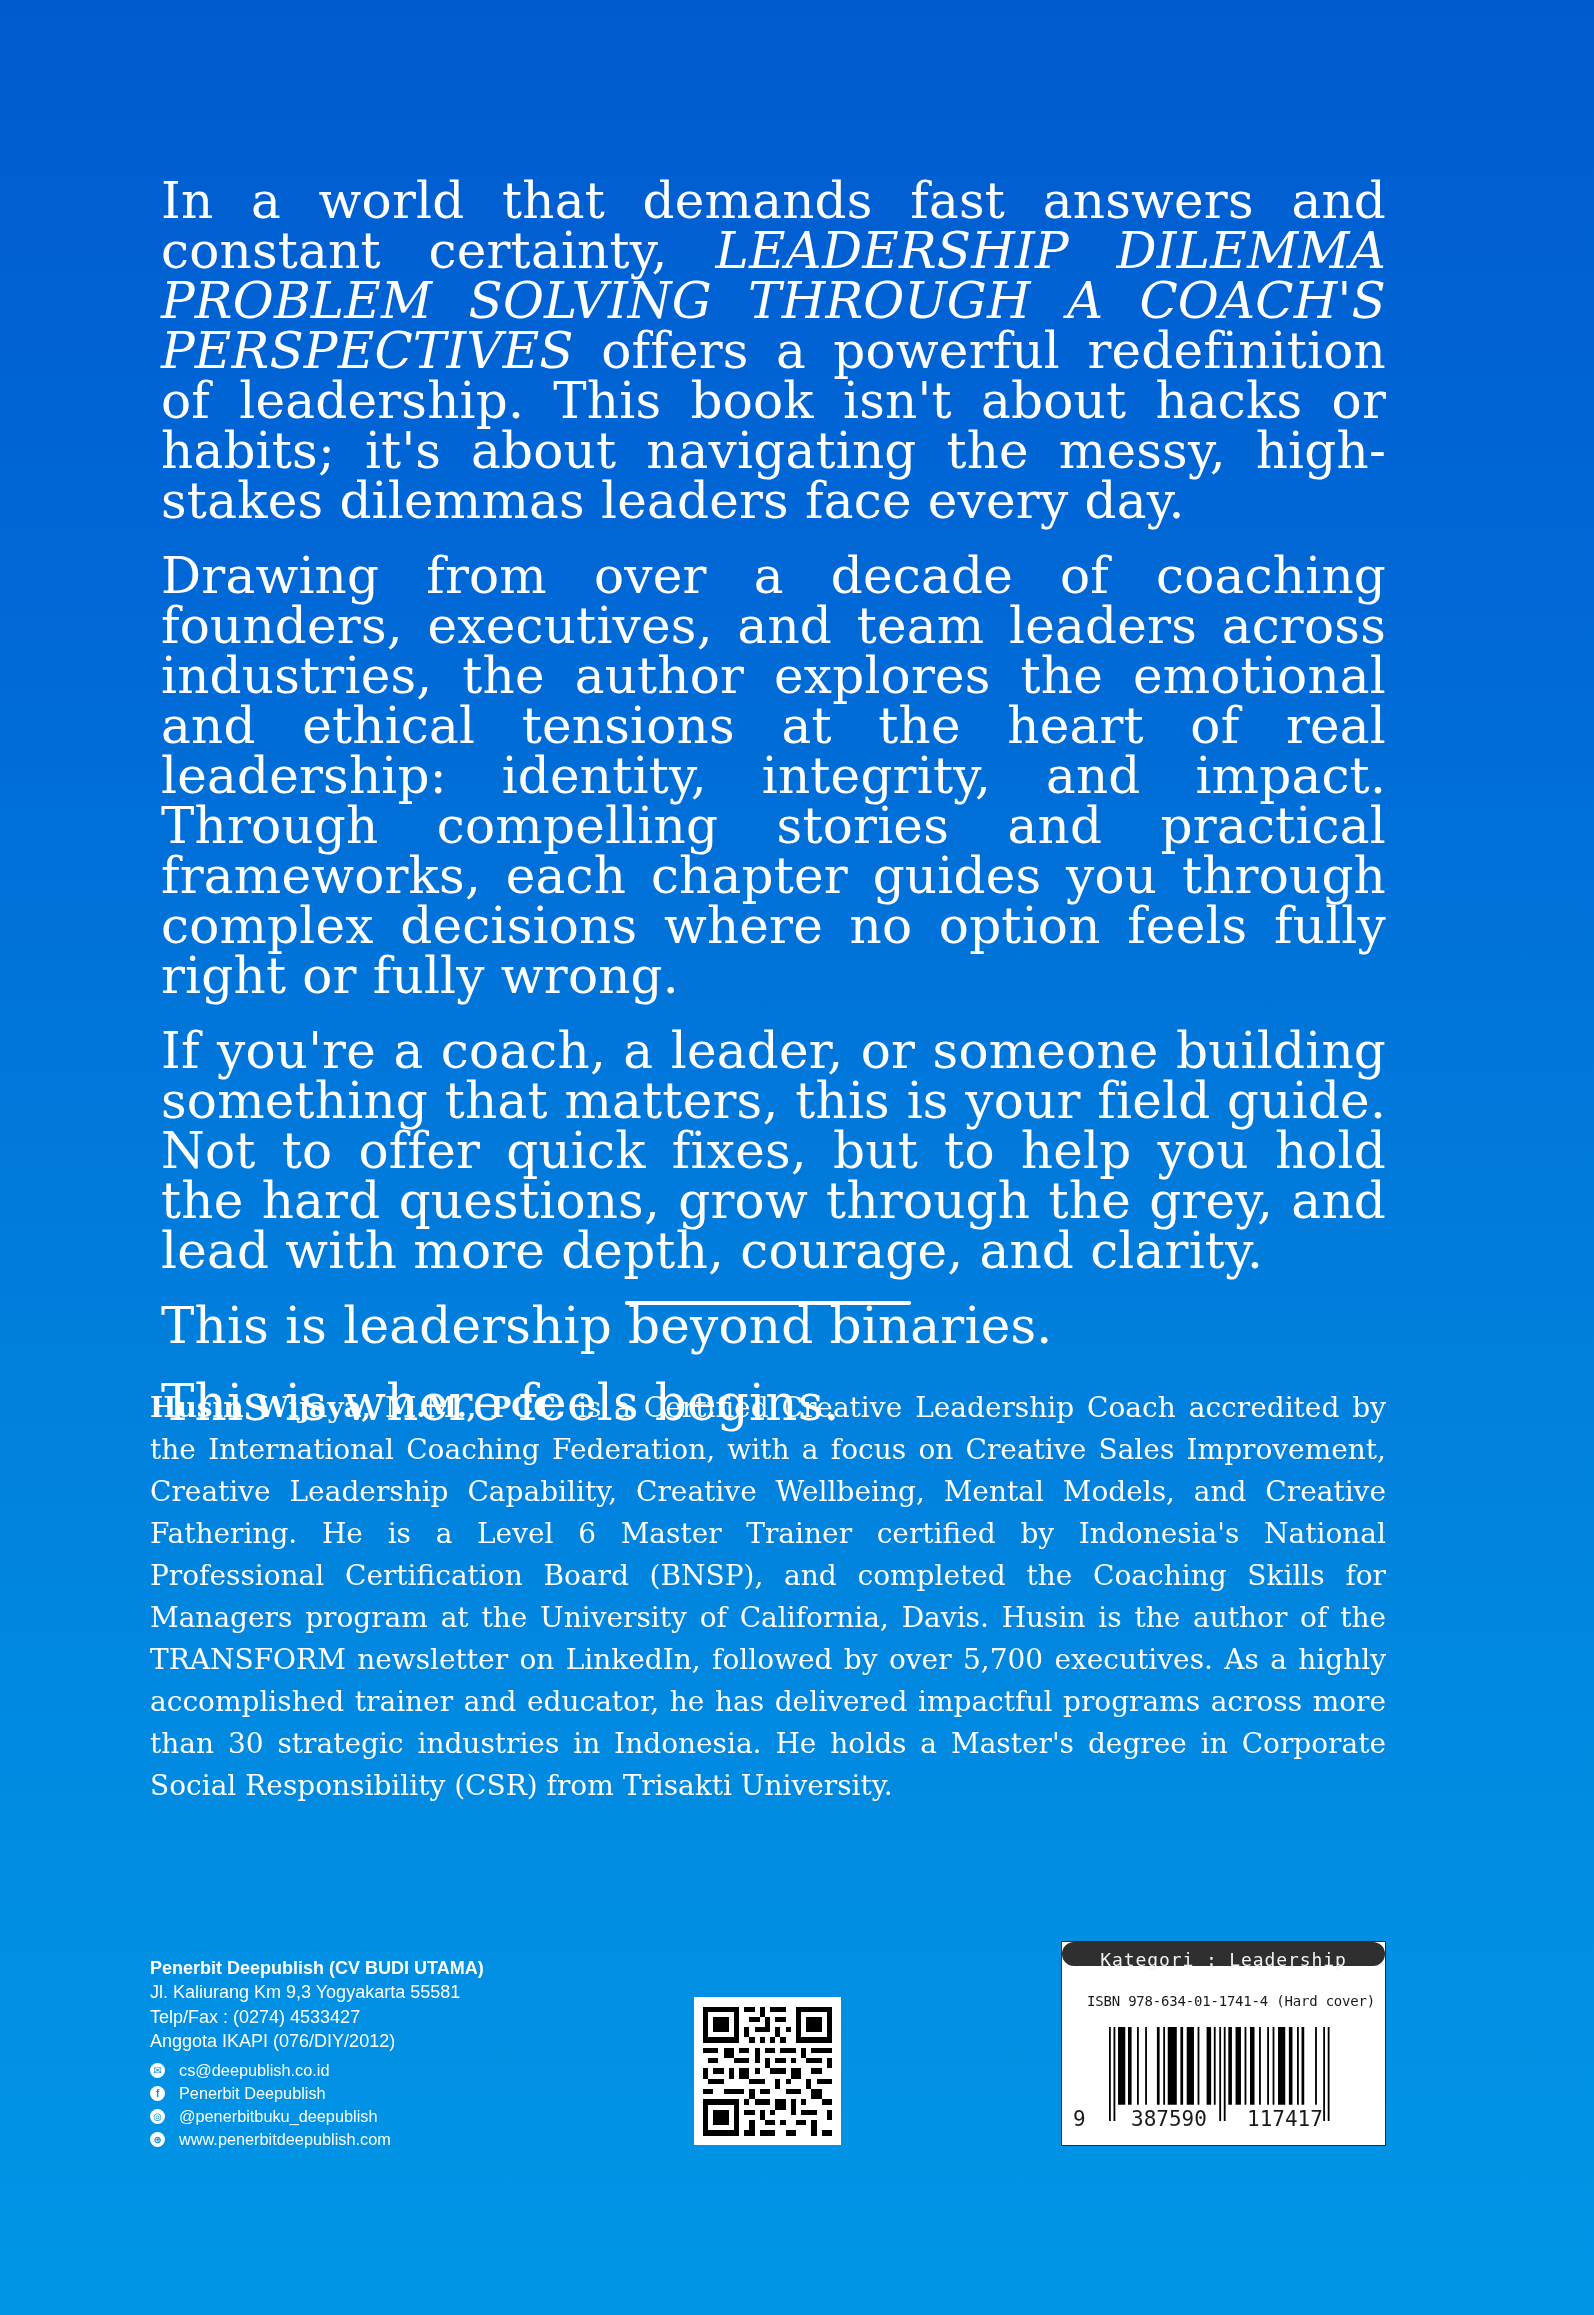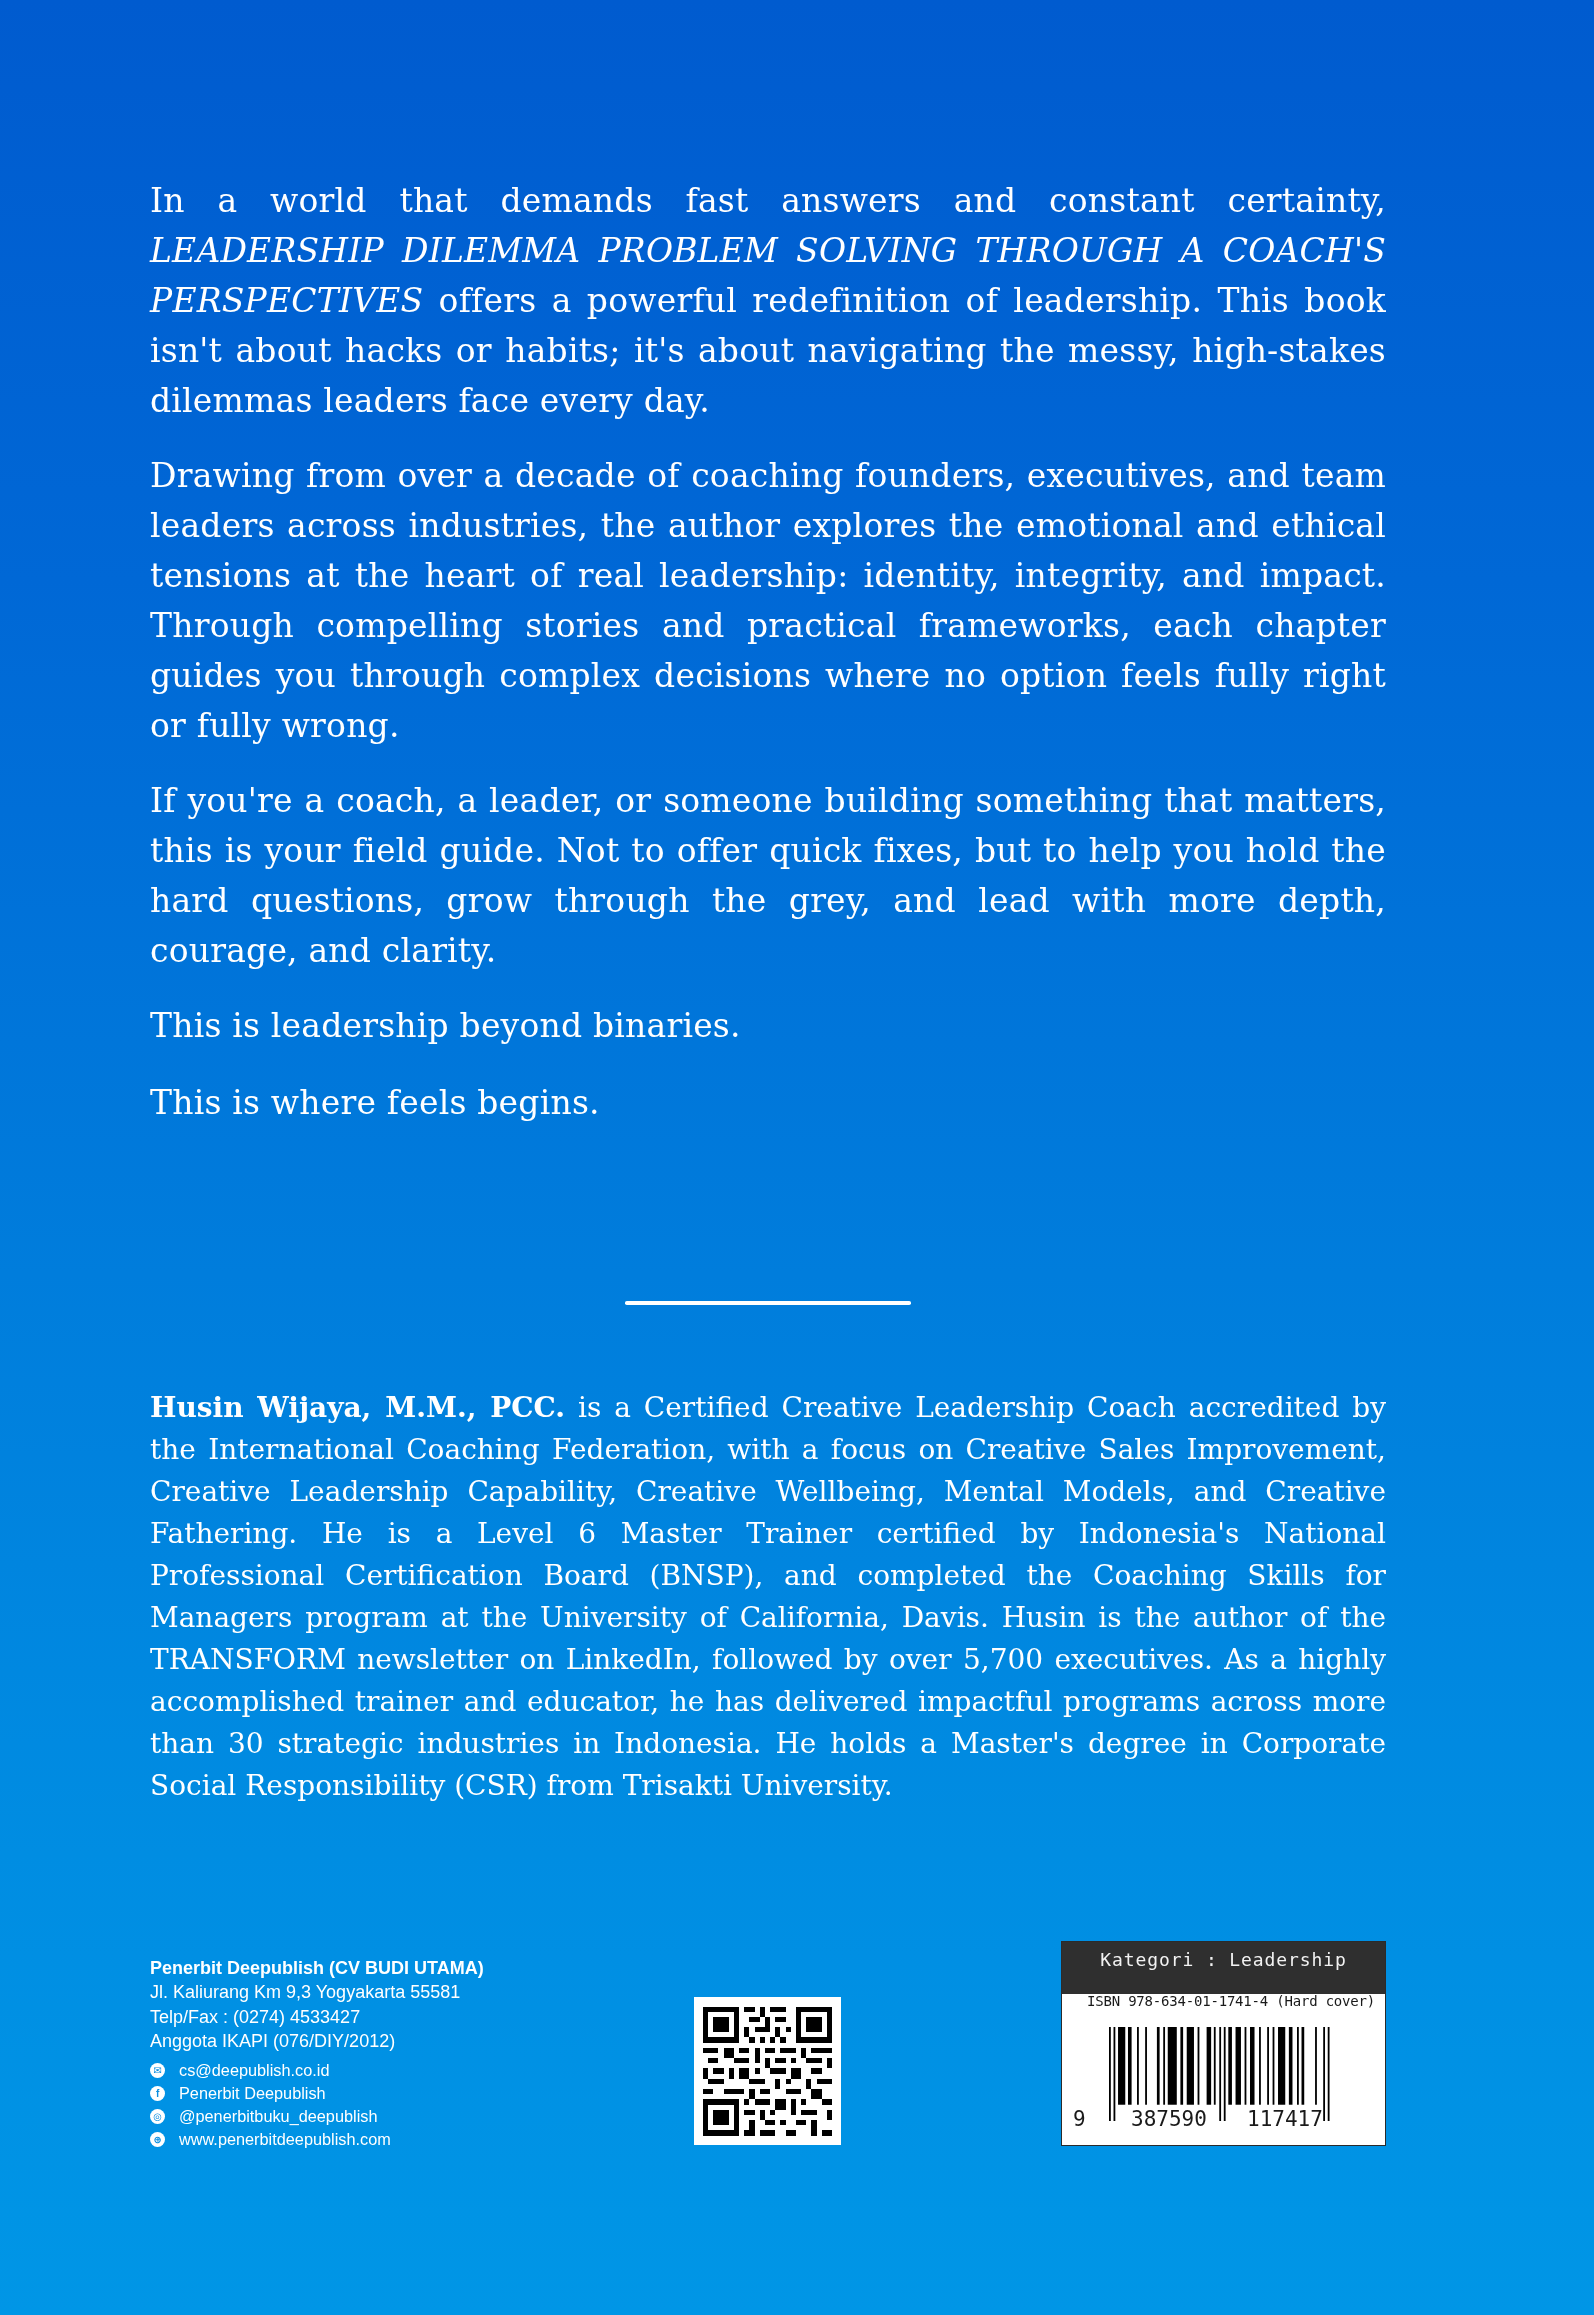--- a/index.html
+++ b/index.html
@@ -17,22 +17,22 @@
     background: linear-gradient(180deg, #005bcf 0%, #0068d6 25%, #007ddc 55%, #008de2 80%, #0096e6 100%);
     box-sizing: border-box;
   }
   .blurb {
     position: absolute;
     left: 150px;
     top: 176px;
     width: 1236px;
   }
   .blurb p {
-    margin: 0 0 25px 0;
-    font-size: 33px;
+    margin: 0 0 25px 11px;
+    font-size: 50px;
     line-height: 50px;
     text-align: justify;
     letter-spacing: 0.2px;
   }
   .blurb p.short { text-align: left; margin-bottom: 27px; }
   .blurb .title-italic { font-style: italic; }
   .divider {
     position: absolute;
     left: 625px;
     top: 1301px;
@@ -108,25 +108,26 @@
     height: 205px;
     background: #ffffff;
     border: 1.8px solid #2b2b2b;
     box-sizing: border-box;
     font-family: "DejaVu Sans Mono", "Liberation Mono", monospace;
     color: #1a1a1a;
   }
   .isbn-header {
     background: #2f2f2f;
     color: #f2f2f2;
-    height: 52px;
+    height: 24px;
     line-height: 36px;
     text-align: center;
     font-size: 18px;
     letter-spacing: 0.9px;
+    border-radius: 17px;
   }
   .isbn-text {
     position: absolute;
     left: 25px;
     top: 51px;
     font-size: 14px;
     letter-spacing: -0.2px;
     white-space: nowrap;
   }
   .barcode {

